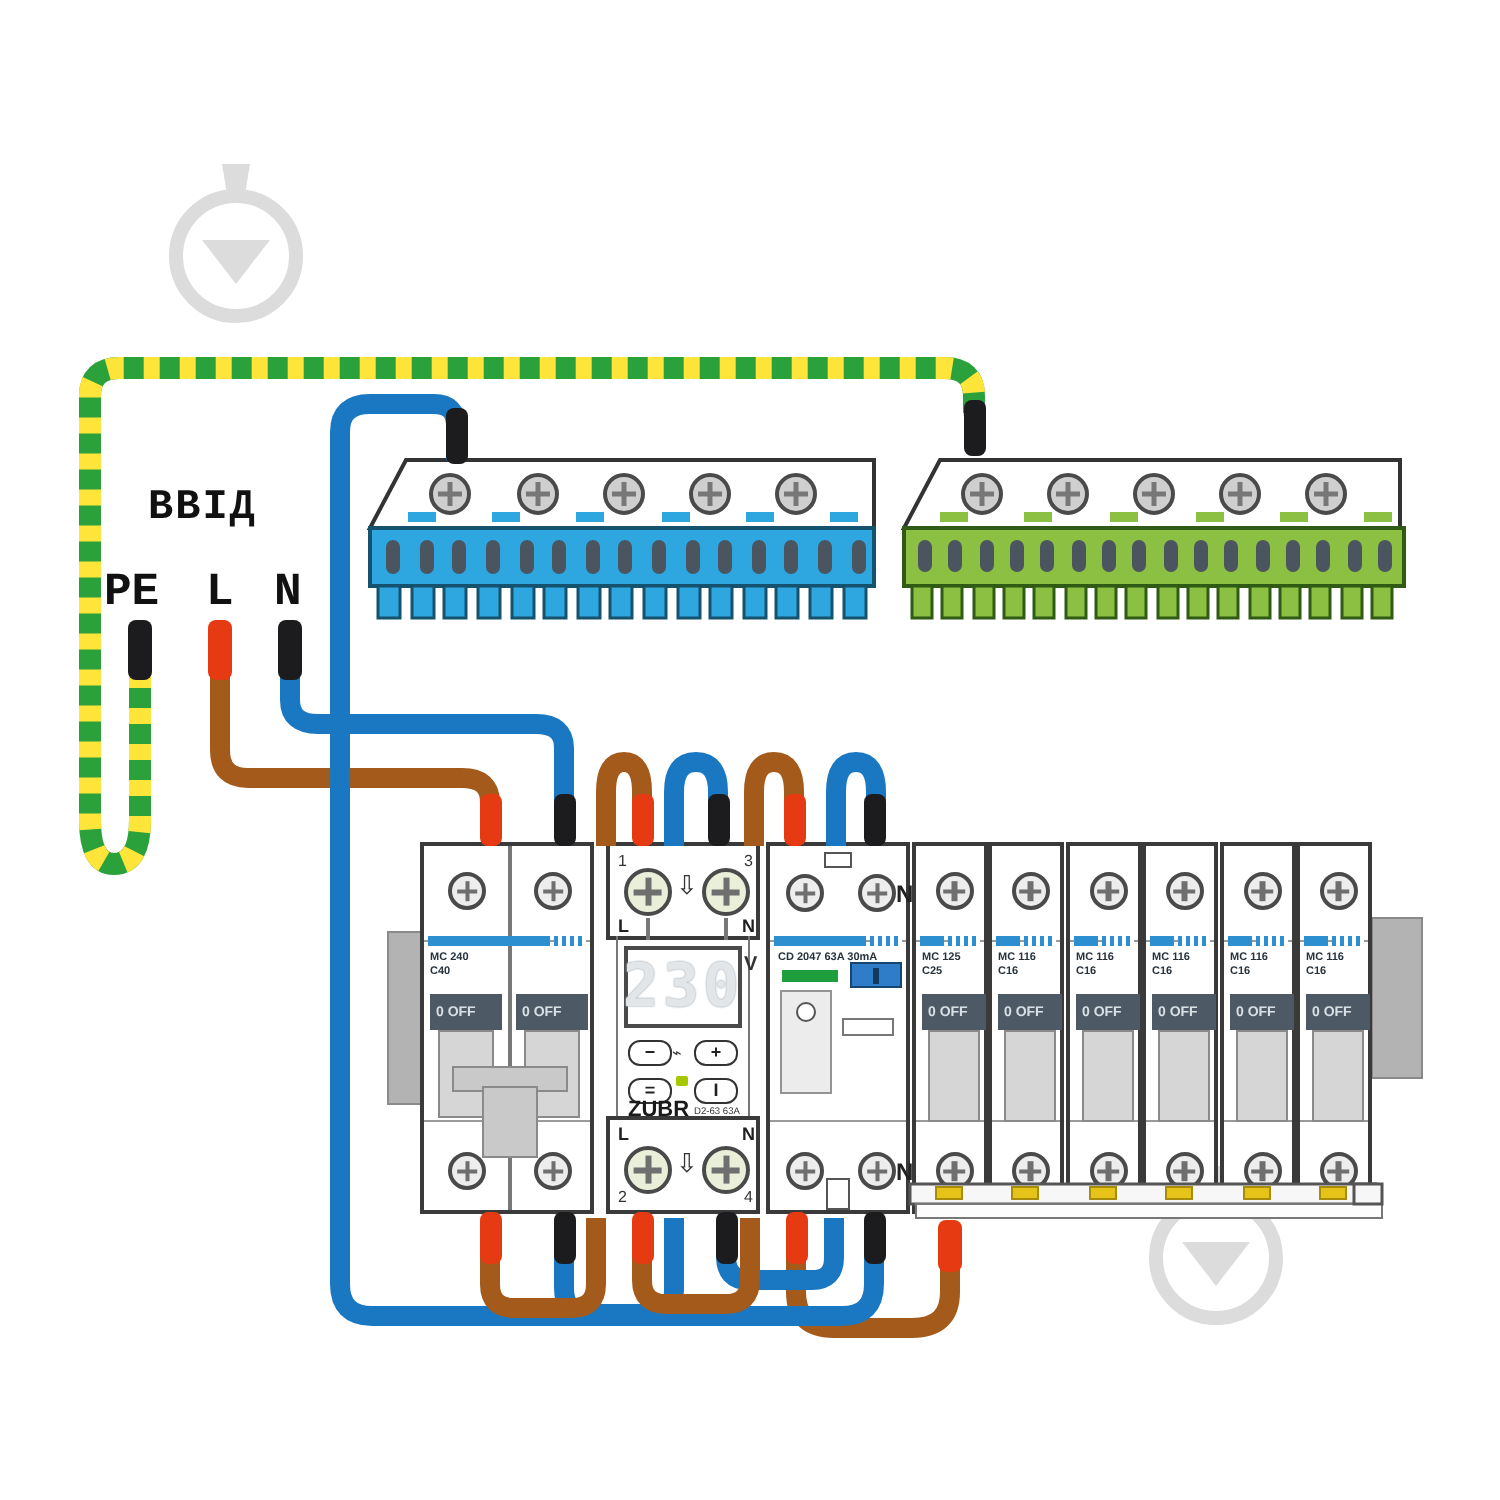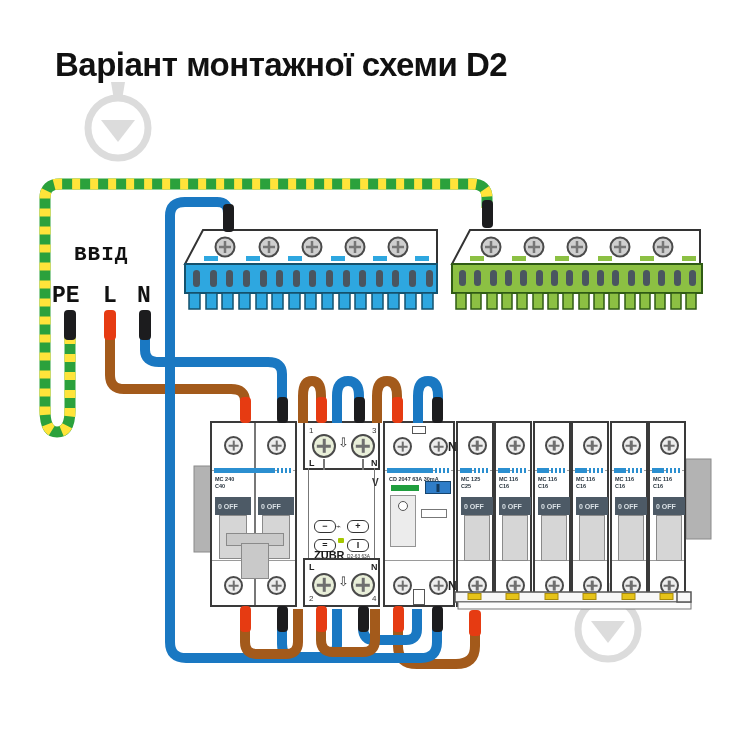--- a/index.html
+++ b/index.html
@@ -221,21 +221,20 @@
         <rect x="609" y="293" width="10" height="16"></rect>
           <rect x="625" y="293" width="10" height="16"></rect>
         <rect x="640" y="293" width="10" height="16"></rect>
           <rect x="655" y="293" width="10" height="16"></rect>
         <rect x="671" y="293" width="10" height="16"></rect>
           <rect x="686" y="293" width="10" height="16"></rect>
       </g>
     </g>
   </svg>
 
-  <div class="title">Варіант монтажної схеми D2</div>
   <div class="lbl lbl-vvid">ВВІД</div>
   <div class="lbl lbl-pe">PE</div>
   <div class="lbl lbl-l">L</div>
   <div class="lbl lbl-n">N</div>
 
   <div class="dev" style="left:210px;width:87px;">
     <div class="hline" style="top:47px;"></div>
     <div class="hline" style="top:137px;"></div>
     <div style="position:absolute;left:42px;top:0;width:1.5px;height:100%;background:#777;"></div>
     <div class="screw s19" style="left:12px;top:13px;"></div>
@@ -266,20 +265,23 @@
       <span class="znum" style="left:67px;top:3px;">3</span>
       <div class="screw s24" style="left:7px;top:11px;"></div>
       <div class="screw s24" style="left:46px;top:11px;"></div>
       <span class="zarrow" style="left:33px;top:13px;">⇩</span>
       <span class="zln" style="left:4px;top:35px;">L</span>
       <span class="zln" style="left:66px;top:35px;">N</span>
       <div class="tslot" style="left:18px;top:36px;"></div>
       <div class="tslot" style="left:57px;top:36px;"></div>
     </div>
     <div class="zmid"></div>
+    <div class="zdisplay">
+        <span>230</span>
+      </div>
     <span class="zv">V</span>
     <div class="zbtn" style="left:11px;top:99px;">
         <span>−</span>
       </div>
     <div class="zbtn" style="left:44px;top:99px;">
         <span>+</span>
       </div>
     <div class="zbtn" style="left:11px;top:118px;">
         <span>=</span>
       </div>

